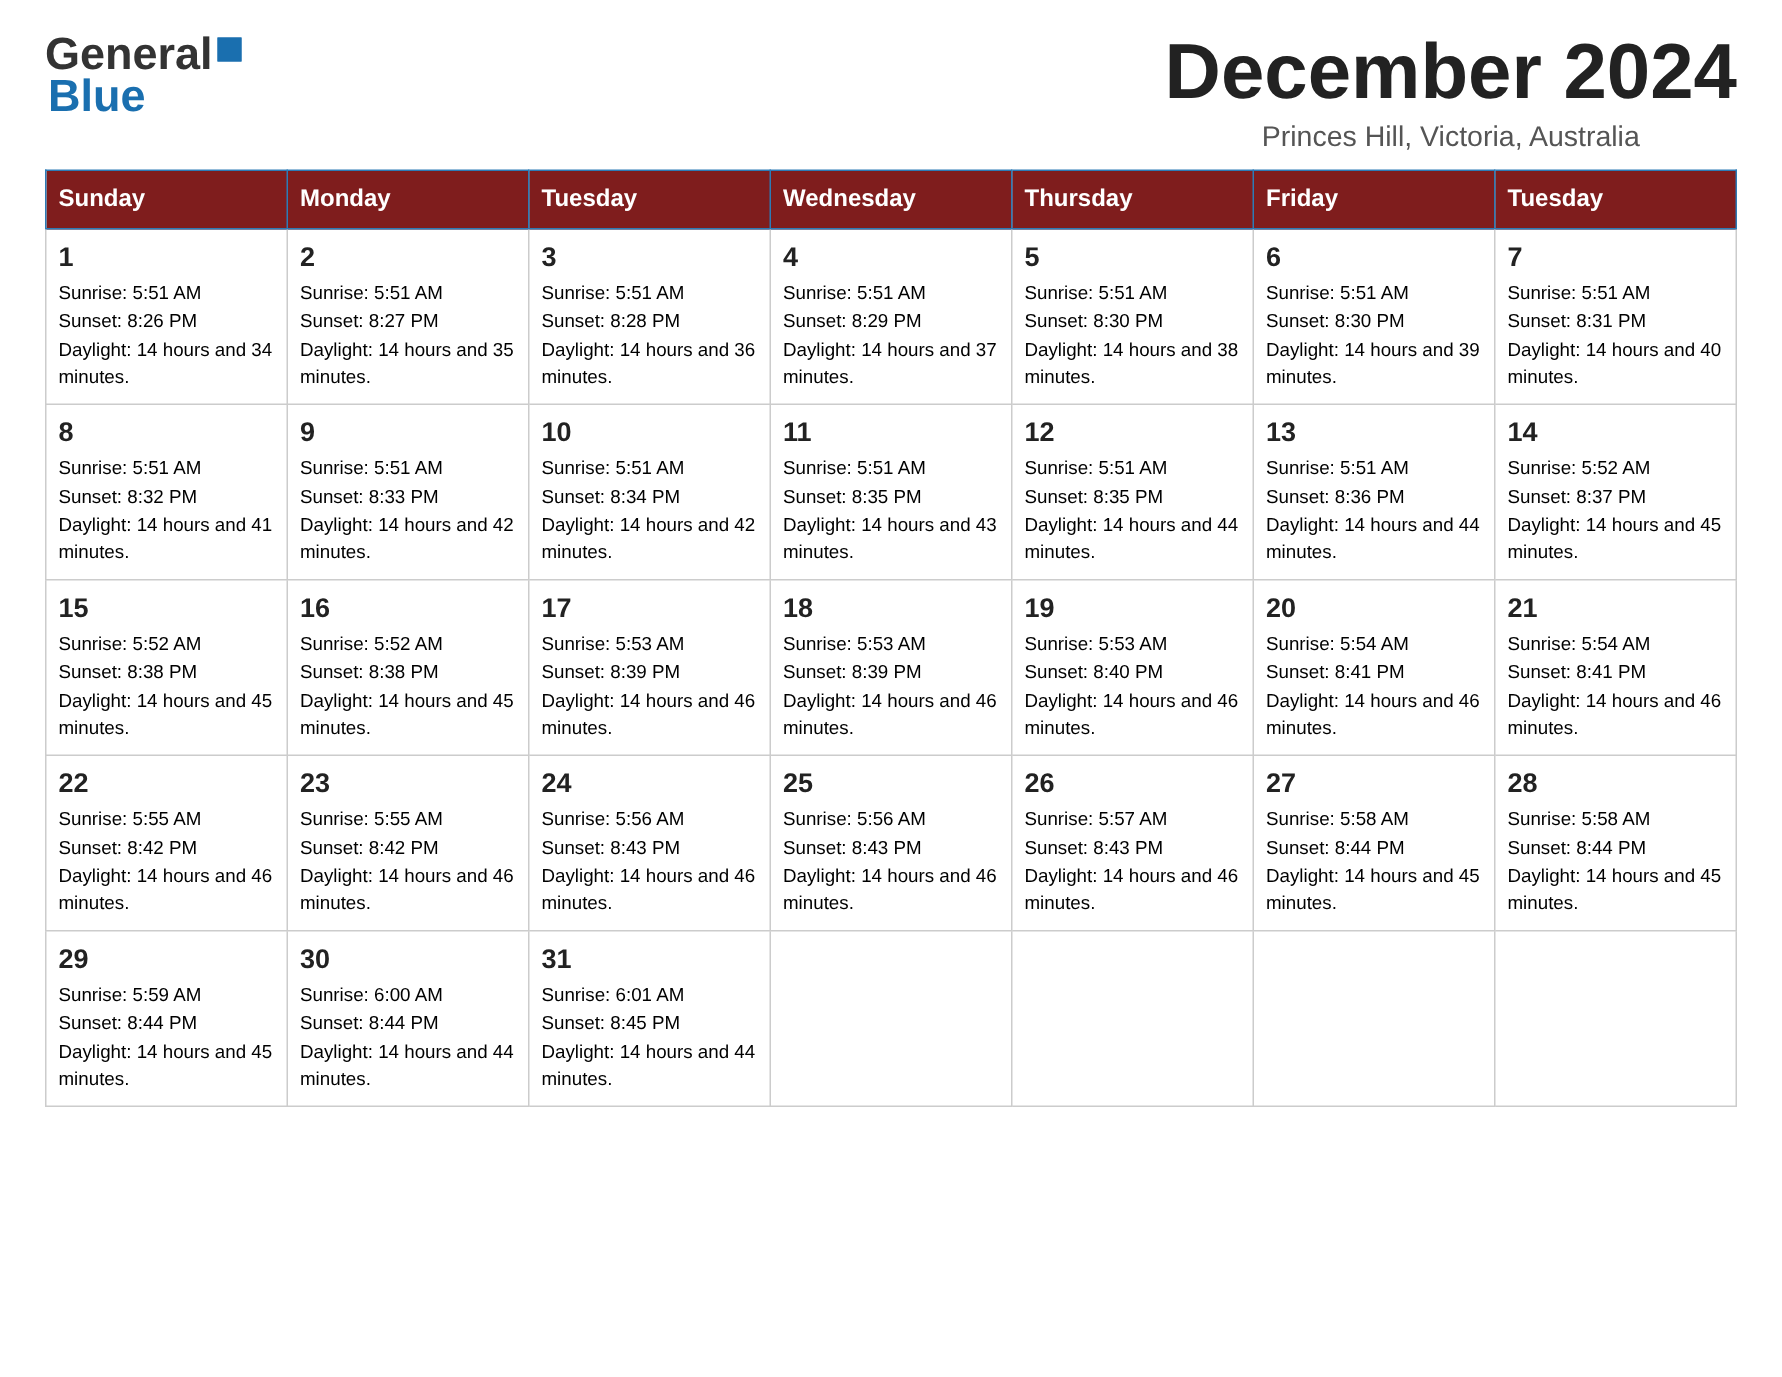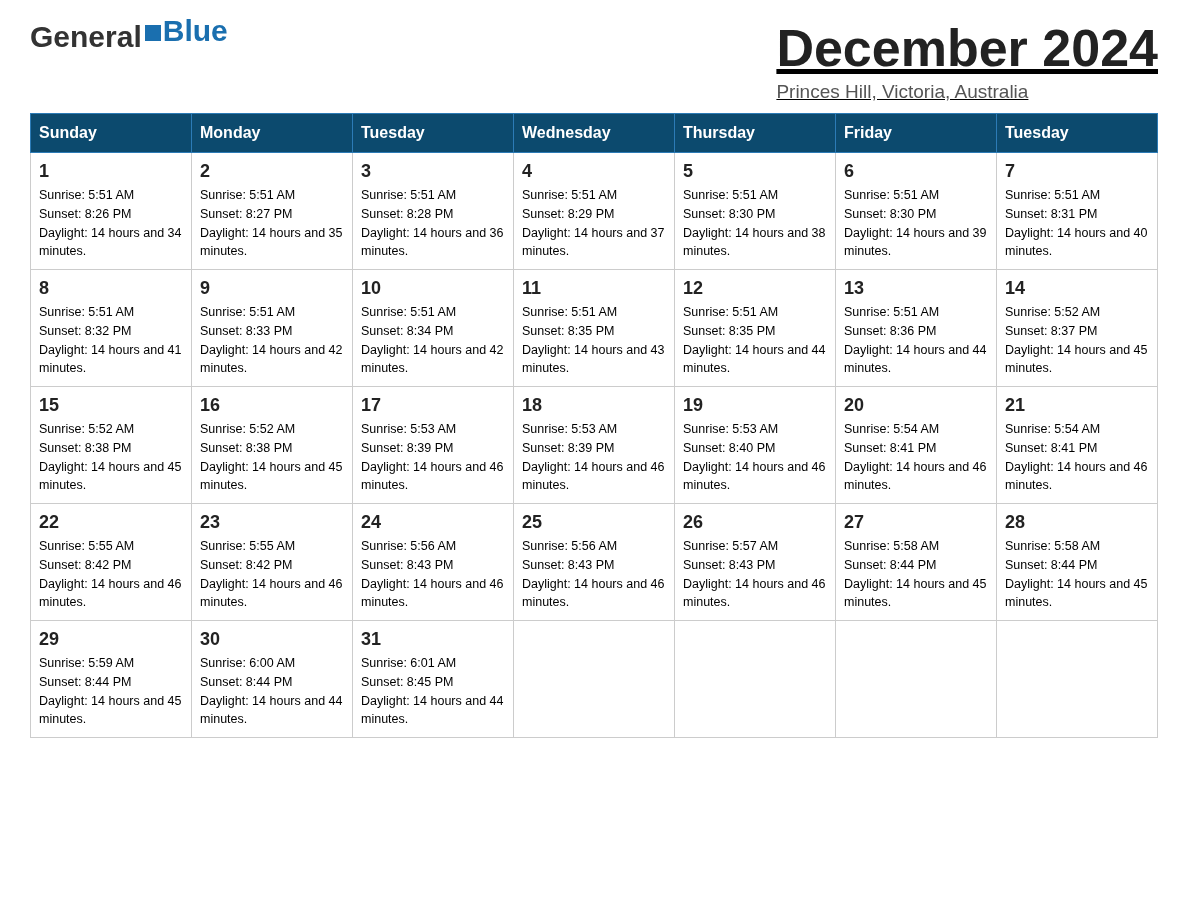--- a/index.html
+++ b/index.html
@@ -12,22 +12,21 @@
     }
 
     .header {
       display: flex;
       align-items: flex-start;
       justify-content: space-between;
       margin-bottom: 10px;
     }
 
     .title-block {
-      text-align: left;
-      text-decoration: underline;
+      text-align: center;
     }
 
     .main-title {
       font-size: 52px;
       font-weight: bold;
       color: #222;
       line-height: 1.1;
     }
 
     .subtitle {
@@ -36,21 +35,21 @@
       margin-top: 4px;
     }
 
     .calendar-table {
       width: 100%;
       border-collapse: collapse;
       margin-top: 8px;
     }
 
     .calendar-table thead tr th {
-      background-color: #0c4a6e;
+      background-color: #7f1d1d;
       color: #fff;
       padding: 10px 8px;
       font-size: 16px;
       font-weight: bold;
       border: 1px solid #2c7bb6;
       text-align: left;
     }
 
     .calendar-table tbody tr td {
       border: 1px solid #ccc;
@@ -73,21 +72,21 @@
       color: #000000;
       line-height: 1.5;
     }
 
     .cell-empty {
       background: #fff;
     }
 
     .logo-wrapper {
       display: flex;
-      flex-direction: row;
+      flex-direction: column;
       align-items: flex-start;
     }
 
     .logo-line1 {
       display: flex;
       align-items: center;
     }
 
     .logo-general {
       font-size: 30px;

